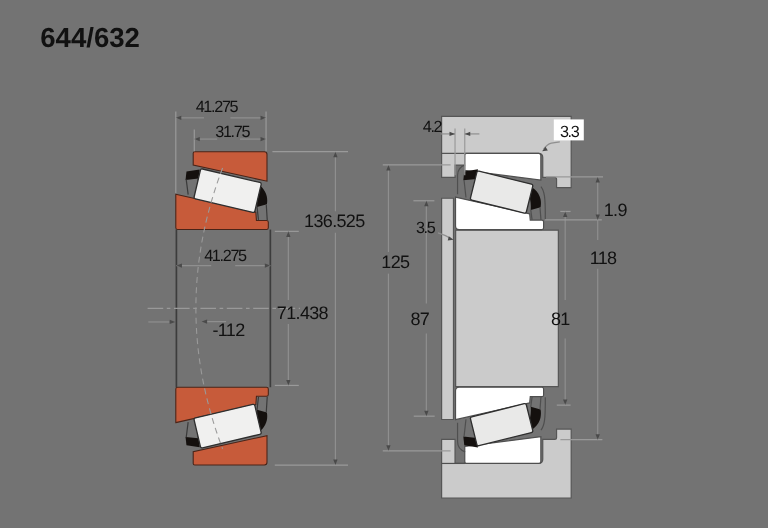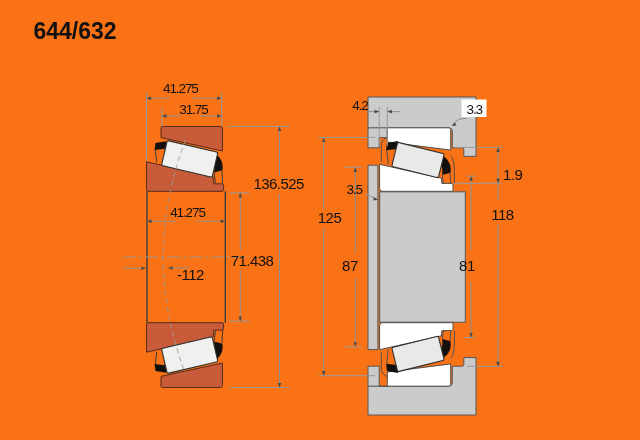--- a/index.html
+++ b/index.html
@@ -1,16 +1,16 @@
 <!DOCTYPE html>
 <html><head>
 <meta charset="utf-8">
 <style>
   html,body{margin:0;padding:0;background:#ffffff;}
-  .page{position:relative;width:640px;height:440px;background:#f97316;overflow:hidden;}
+  .page{position:relative;width:640px;height:440px;background:#737373;overflow:hidden;}
   text{font-family:"Liberation Sans",sans-serif;fill:#111;}
   .dim{font-size:13.5px;letter-spacing:-1.1px;}
   .dim2{font-size:15px;letter-spacing:-0.55px;}
   .dline{stroke:#8f8f8f;stroke-width:1;fill:none;}
   .eline{stroke:#9a9a9a;stroke-width:1;fill:none;}
   .arr{fill:#4a4a4a;stroke:none;}
 </style>
 </head>
 <body>
 <div class="page">

